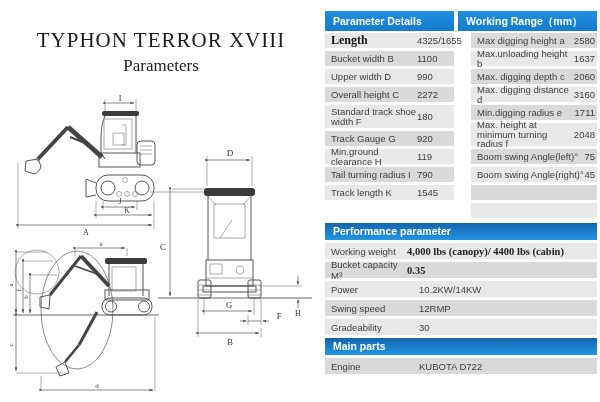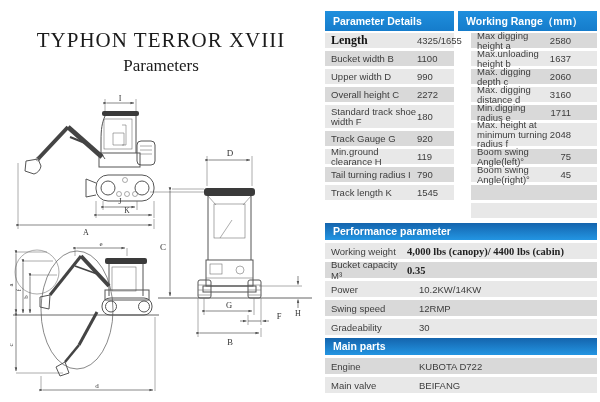--- a/index.html
+++ b/index.html
@@ -28,21 +28,21 @@
   .col-left{width:129px;}
   .col-right{width:139px;margin-left:4px;}
   .row{display:flex;align-items:center;height:15px;margin-bottom:3px;
        background:#d9d9d9;font-size:9.5px;color:#3d3d3d;box-sizing:border-box;}
   .row.tall{height:23px;}
   .col-left .row:nth-child(odd),.col-right .row:nth-child(even),
   .perf-list .row:nth-child(odd),.parts-list .row:nth-child(even){background:#e8e8e8;}
   .col-left .lbl{flex:0 0 86px;padding-left:6px;line-height:1.05;}
   .col-left .val{padding-left:0;}
   .col-right .lbl{flex:1;padding-left:6px;line-height:1.05;}
-  .col-right .val{padding-right:26px;}
+  .col-right .val{padding-right:2px;}
   .sec-hdr{height:17px;line-height:17px;color:#fff;font-size:10.5px;font-weight:bold;
            padding-left:8px;margin:2px 0 3px 0;
            background:linear-gradient(#1464ad,#2395e2);}
   .perf-list .row,.parts-list .row{height:16px;}
   .perf-list .lbl,.parts-list .lbl{flex:0 0 72px;padding-left:6px;}
   .perf-list .val,.parts-list .val{padding-left:16px;}
   .val.serif{font-family:"Liberation Serif",serif;font-weight:bold;font-size:10.5px;
              color:#222;padding-left:4px;white-space:nowrap;}
   .lbl.serif{font-family:"Liberation Serif",serif;font-weight:bold;font-size:12px;color:#111;}
 </style>
@@ -321,20 +321,16 @@
           <span class="lbl">Gradeability</span>
           <span class="val">30</span>
         </div>
       </div>
     <div class="sec-hdr">Main parts</div>
     <div class="parts-list" id="parts-rows">
         <div class="row">
           <span class="lbl">Engine</span>
           <span class="val">KUBOTA D722</span>
         </div>
-        <div class="row">
-          <span class="lbl">Main valve</span>
-          <span class="val">BEIFANG</span>
-        </div>
       </div>
   </div>
 
 </div>
 
 </body></html>

